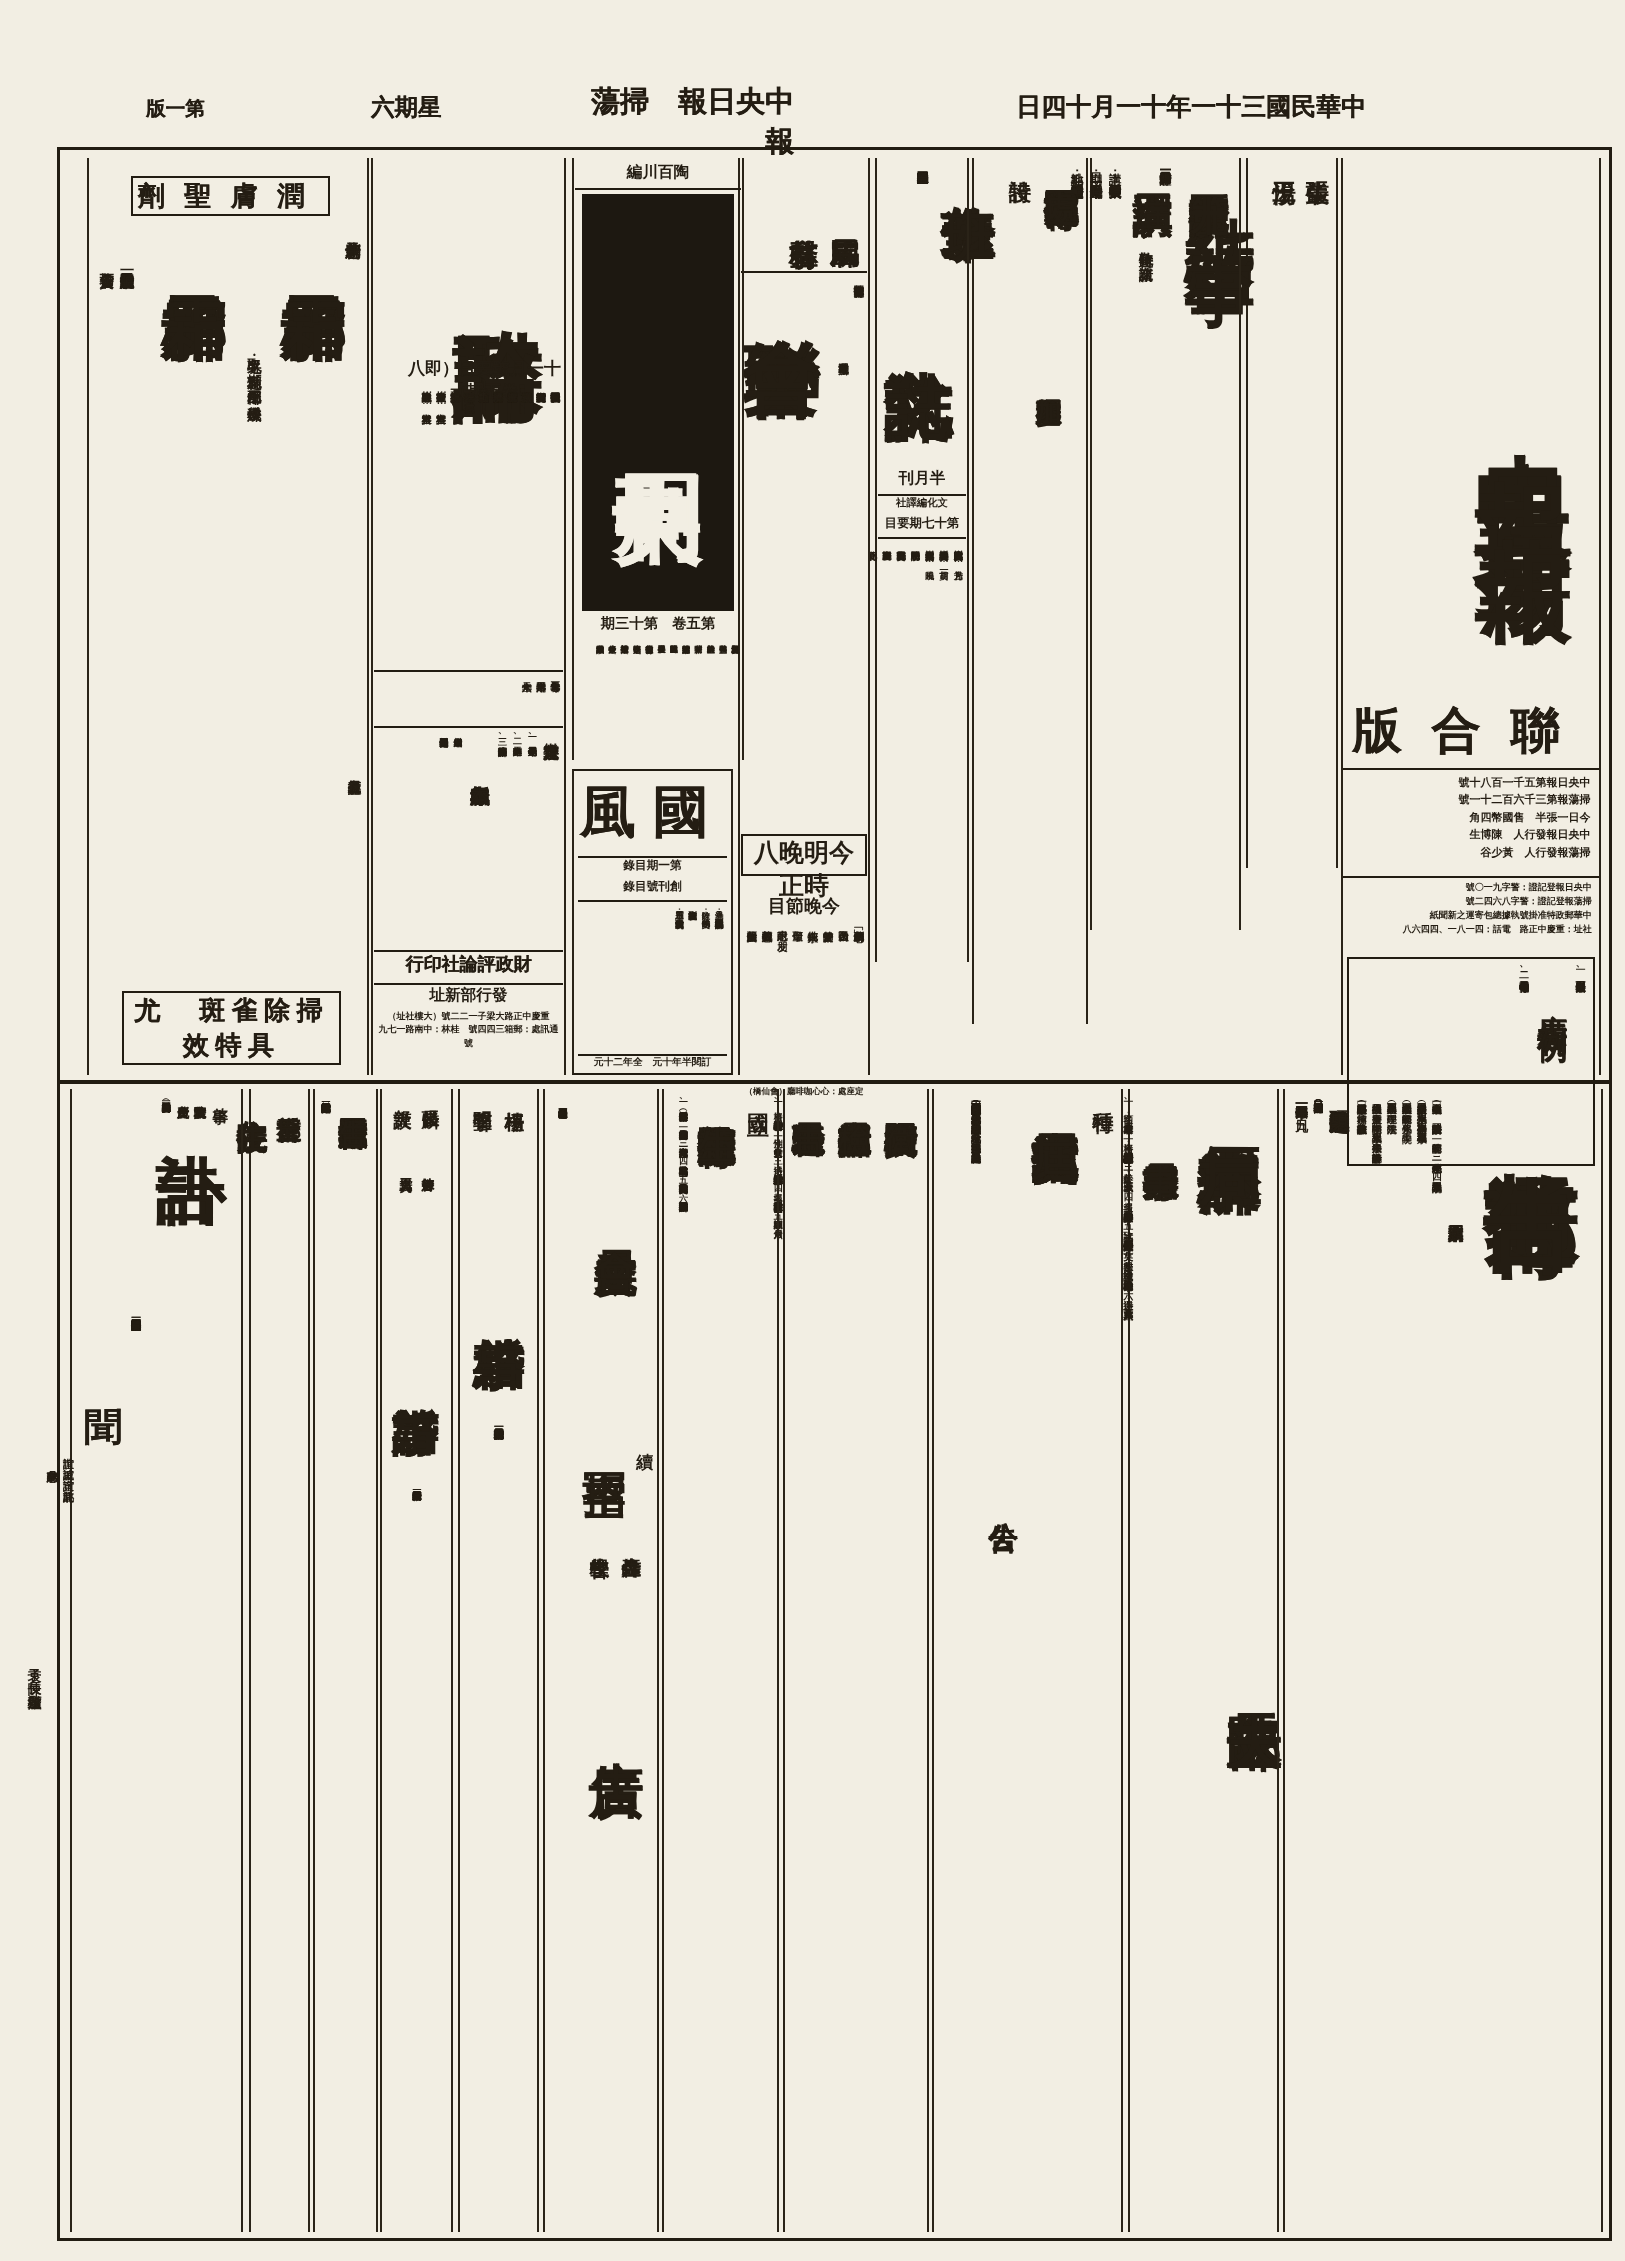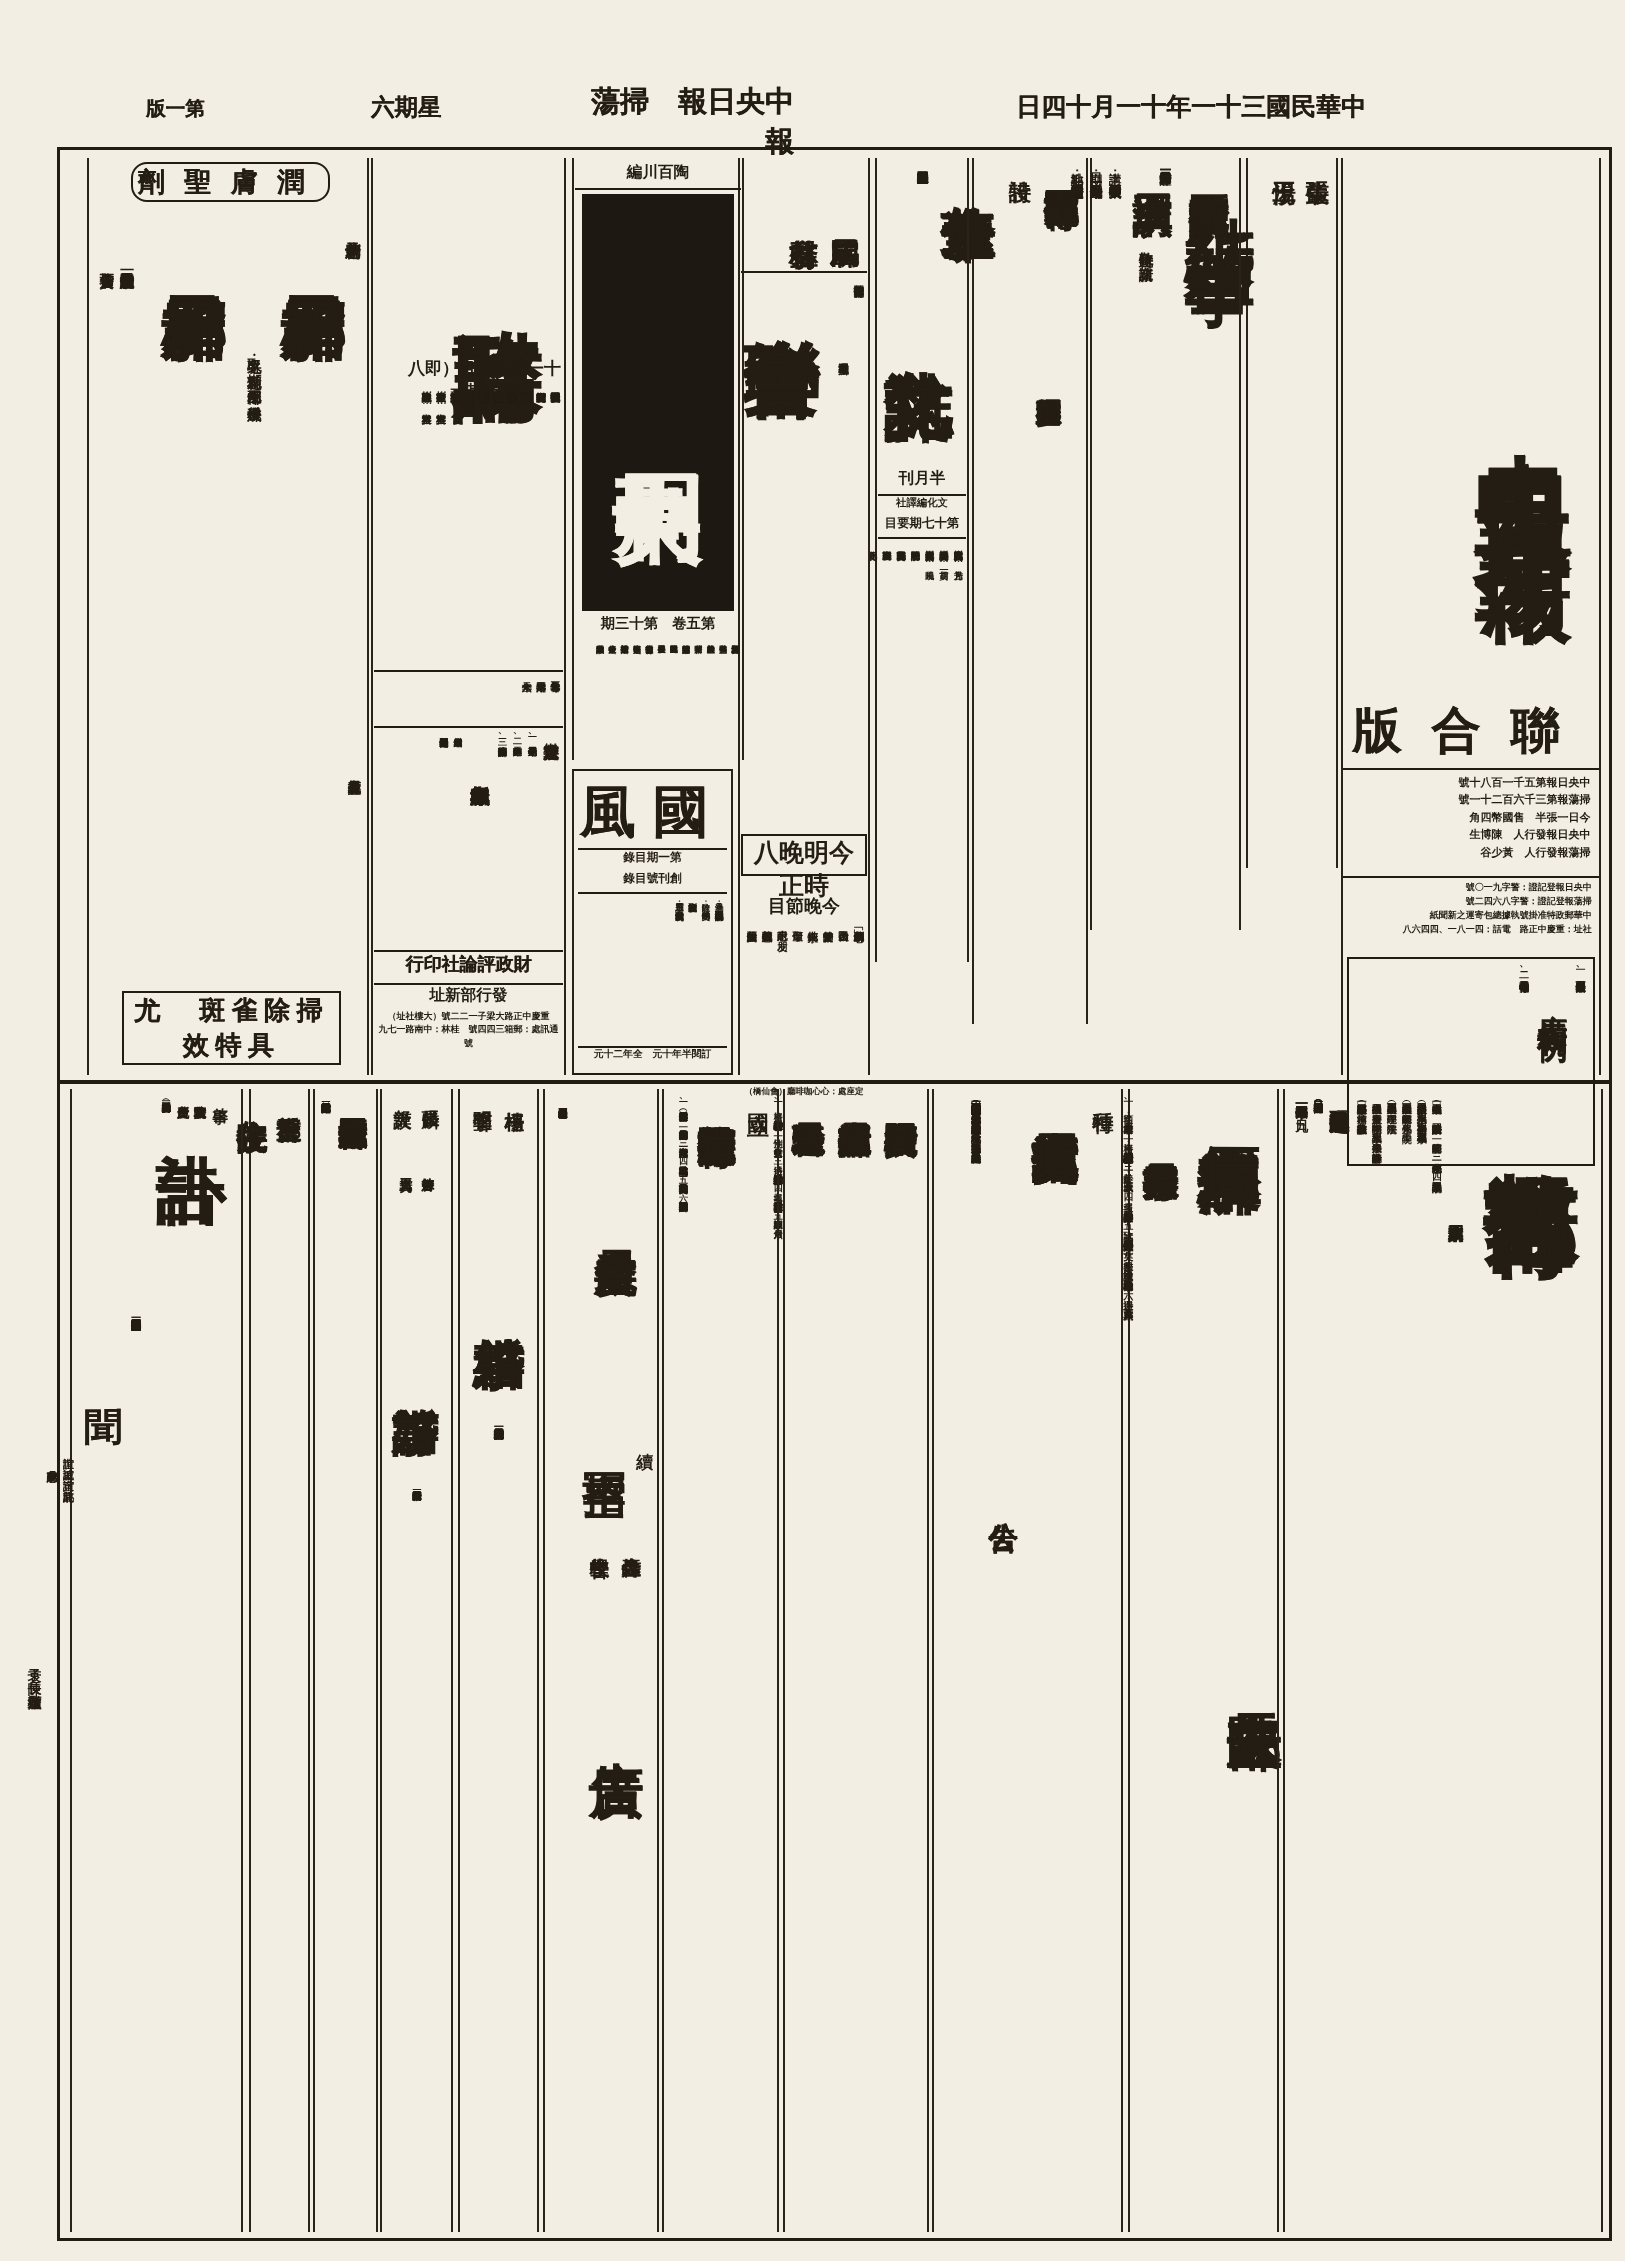--- a/index.html
+++ b/index.html
@@ -155,21 +155,21 @@
           <div class="item">教育部注意學生營養</div>
           <div class="item">中西之學之比較</div>
           <div class="item">平定物價措施檢討</div>
           <div class="item">今後之中央銀行</div>
           <div class="item">國家總動員會議</div>
         </div>
     </div>
 
     <div class="blk colsep box" style="left:512px;top:619px;width:161px;height:306px;padding:3.9px;">
       <div class="rtl ctr bold9" style="font-size:56px;letter-spacing:17px;height:73px;">國風</div>
-      <div class="rtl ctr rule-t" style="font-size:11.7px;height:21px;">第一期目錄</div>
+      <div class="rtl ctr rule-t" style="font-size:11.7px;height:21px;margin-top:8px;">第一期目錄</div>
       <div class="rtl ctr rule-b" style="font-size:11.7px;height:21px;">創刊號目錄</div>
       <div class="v" style="height:150px;width:100%;font-size:8.5px;padding-top:2.6px;">
           <div class="item">潘光旦：從辦刊物的經驗說到潮流與風氣</div>
           <div class="item">陳銓：文學的時代</div>
           <div class="item">從古今比較說到重慶</div>
           <div class="item">卓別靈：我爲什麼演「大獨裁者」</div>
         </div>
       <div class="rtl ctr rule-t" style="font-size:9.8px;height:19.5px;">訂閱半年十元　全年二十元</div>
     </div>
 
@@ -211,21 +211,21 @@
       </div>
       <div class="rtl ctr bold9 rule-t rule-b" style="font-size:18px;height:31px;margin-top:3.9px;">財政評論社印行</div>
       <div class="rtl ctr" style="font-size:15.6px;height:25px;">發行部新址</div>
       <div style="font-size:9px;line-height:1.5;">
           <div class="rtl item ctr">重慶中正路大梁子一二二號（大樓社址）</div>
           <div class="rtl item ctr">通訊處：郵箱三四四號　桂林：中南路一七九號</div>
         </div>
     </div>
 
     <div class="blk colsep" style="left:27px;top:7.8px;width:282px;height:917px;">
-      <div class="box rtl ctr bold9" style="position:absolute;left:42px;top:4px;width:195px;font-size:27px;letter-spacing:19.5px;border-radius:16px;">潤膚聖劑</div>
+      <div class="box rtl ctr bold9" style="position:absolute;left:42px;top:18px;width:195px;font-size:27px;letter-spacing:19.5px;">潤膚聖劑</div>
       <div class="v" style="position:absolute;right:3.9px;top:72px;font-size:15.6px;height:391px;">老牌子新創作</div>
       <div class="v" style="position:absolute;left:55px;top:85px;height:651px;">
         <div class="bold9" style="font-size:66px;margin:0 5.2px;">奶脂椰子霜</div>
         <div style="font-size:14.3px;padding-top:104px;margin:0 5.2px;">取牛之乳·擷乳之精·配用椰子·科學煉成</div>
         <div class="bold9" style="font-size:66px;margin:0 5.2px;">奶脂椰子霜</div>
       </div>
       <div class="v" style="position:absolute;right:3.9px;top:612px;font-size:13px;height:195px;">盒上另有紅色標誌</div>
       <div class="v" style="position:absolute;left:6.5px;top:104px;height:547px;font-size:14.3px;">
           <div class="item">重慶總發行所民族路一八二號</div>
           <div class="item">各大百貨店均售</div>

